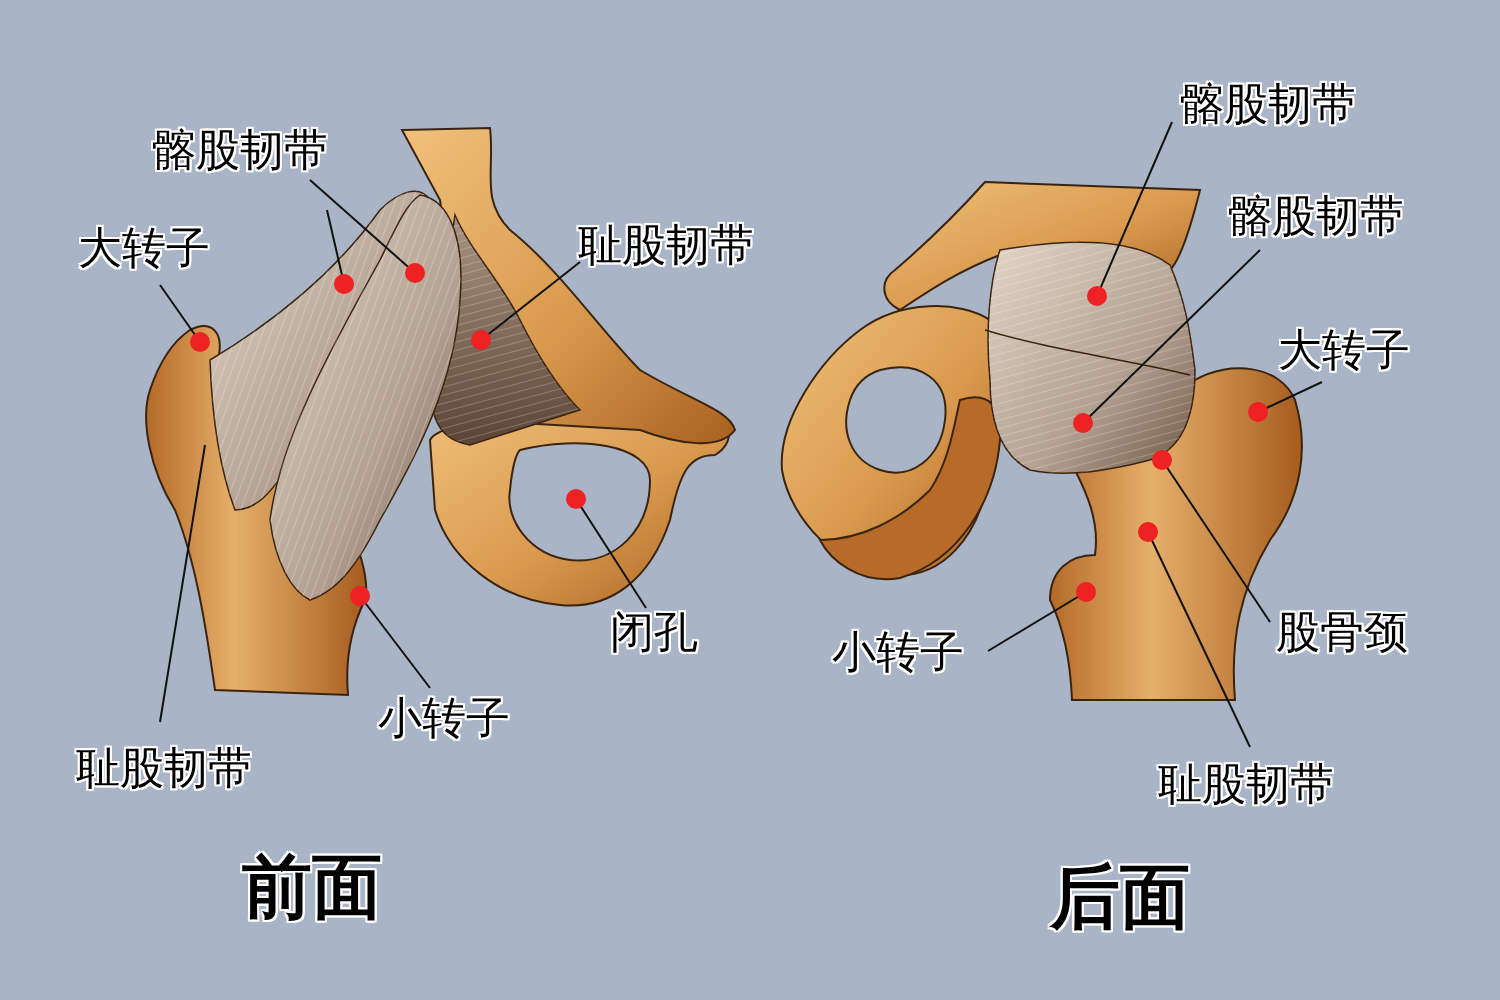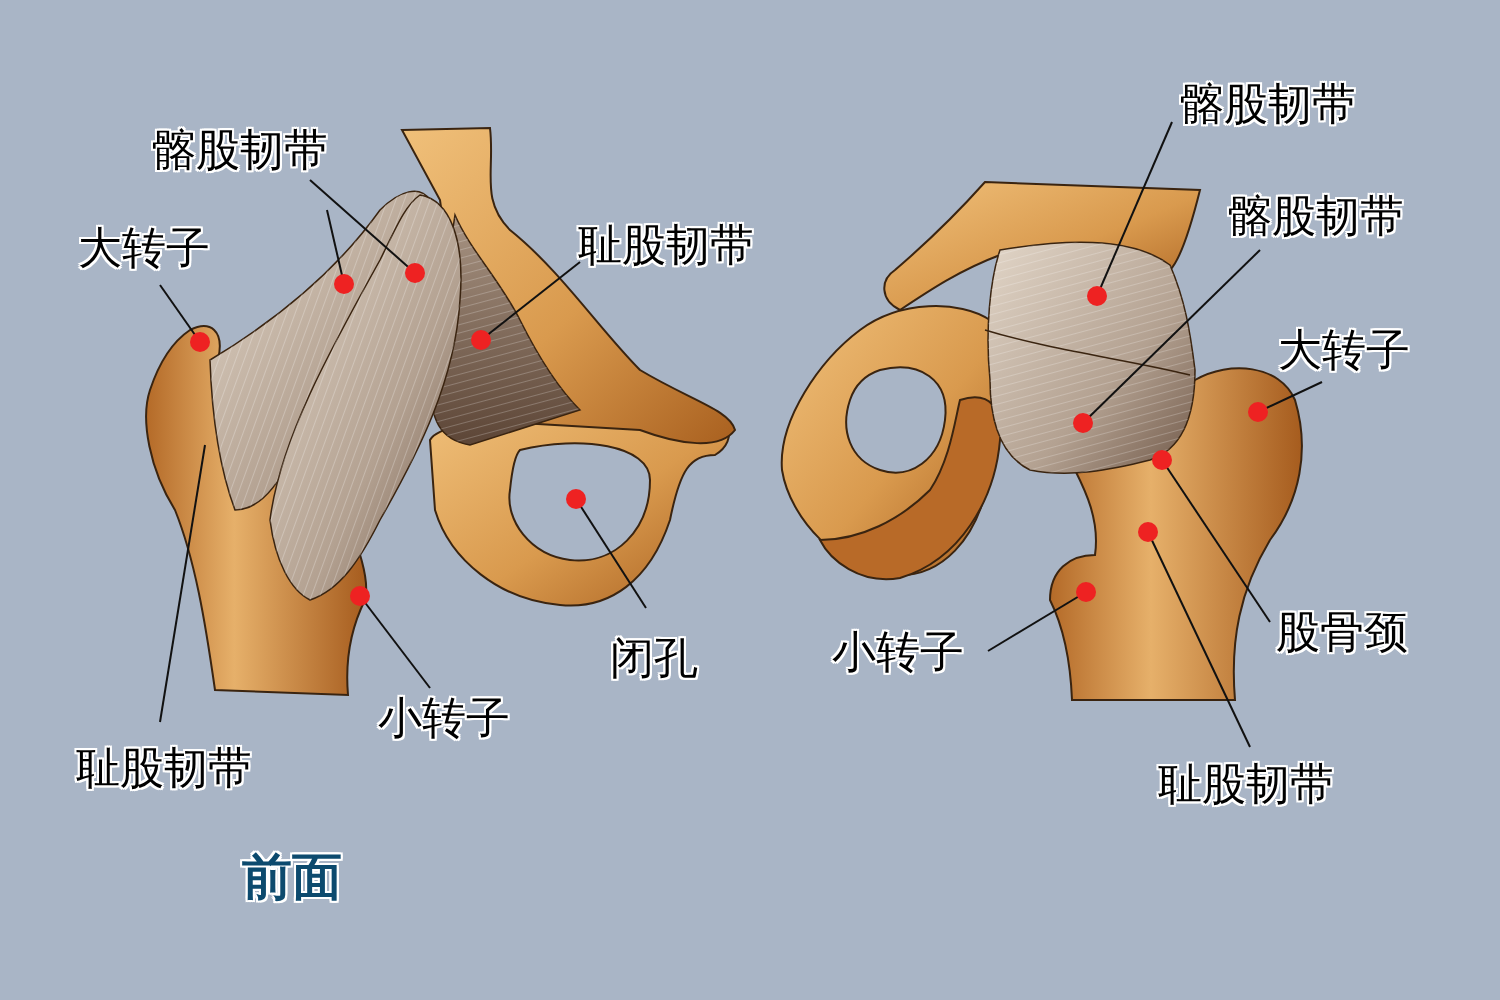--- a/index.html
+++ b/index.html
@@ -15,22 +15,22 @@
     color: #000;
     font-size: 44px;
     line-height: 1;
     white-space: nowrap;
     text-shadow:
       -2px -2px 0 #fff, 2px -2px 0 #fff, -2px 2px 0 #fff, 2px 2px 0 #fff,
       0 -2px 0 #fff, 0 2px 0 #fff, -2px 0 0 #fff, 2px 0 0 #fff;
   }
   .view-title {
     position: absolute;
-    color: #0c4a6e;
-    font-size: 50px;
+    color: #000000;
+    font-size: 70px;
     font-weight: bold;
     line-height: 1;
     text-shadow:
       -2px -2px 0 #fff, 2px -2px 0 #fff, -2px 2px 0 #fff, 2px 2px 0 #fff,
       0 -2px 0 #fff, 0 2px 0 #fff, -2px 0 0 #fff, 2px 0 0 #fff;
   }
 </style>
 </head>
 <body>
 
@@ -128,24 +128,25 @@
         <circle cx="1148" cy="532" r="10" fill="#ee2222"></circle>
         <circle cx="1086" cy="592" r="10" fill="#ee2222"></circle>
       </g>
   </svg>
 
   
   <div class="view-title" style="left:242px;top:852px;">前面</div>
   <div class="label" style="left:152px;top:128px;">髂股韧带</div>
   <div class="label" style="left:78px;top:226px;">大转子</div>
   <div class="label" style="left:578px;top:223px;text-align:right;">耻股韧带</div>
-  <div class="label" style="left:610px;top:636px;">闭孔</div>
+  <div class="label" style="left:610px;top:610px;">闭孔</div>
   <div class="label" style="left:378px;top:696px;">小转子</div>
   <div class="label" style="left:76px;top:746px;">耻股韧带</div>
 
   
+  <div class="view-title" style="left:1050px;top:862px;">后面</div>
   <div class="label" style="left:1180px;top:82px;">髂股韧带</div>
   <div class="label" style="left:1228px;top:194px;">髂股韧带</div>
   <div class="label" style="left:1278px;top:328px;">大转子</div>
   <div class="label" style="left:1276px;top:610px;text-align:center;">股骨颈</div>
   <div class="label" style="left:832px;top:630px;">小转子</div>
   <div class="label" style="left:1158px;top:762px;">耻股韧带</div>
 </div>
 
 </body></html>

